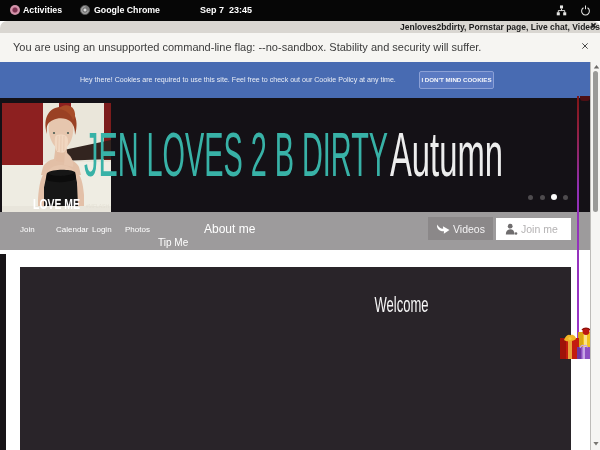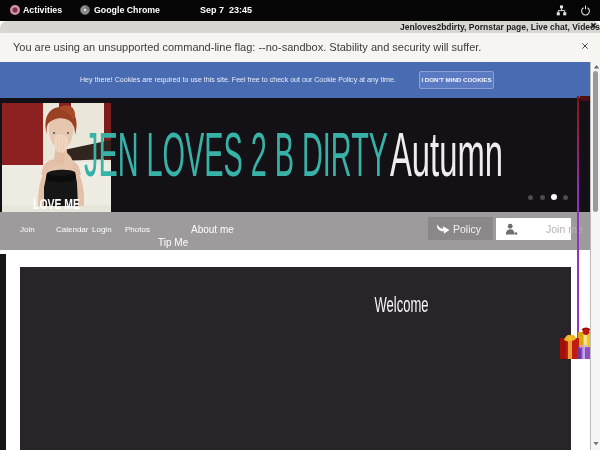--- a/index.html
+++ b/index.html
@@ -92,35 +92,35 @@
   <div class="abs" style="left:539.5px;top:194.5px;width:5px;height:5px;border-radius:50%;background:#4e4b4e;"></div>
   <div class="abs" style="left:551px;top:194px;width:6px;height:6px;border-radius:50%;background:#fbfbfb;"></div>
   <div class="abs" style="left:563px;top:194.5px;width:5px;height:5px;border-radius:50%;background:#4e4b4e;"></div>
 
   <div class="abs" style="left:0;top:211.5px;width:591px;height:38.5px;background:#9d9b9c;"></div>
   <div class="abs" style="left:20px;top:224px;height:11px;line-height:11px;color:#fff;font-size:8px;">Join</div>
   <div class="abs" style="left:56px;top:224px;height:11px;line-height:11px;color:#fff;font-size:8px;">Calendar</div>
   <div class="abs" style="left:92px;top:224px;height:11px;line-height:11px;color:#fff;font-size:8px;">Login</div>
   <div class="abs" style="left:125px;top:224px;height:11px;line-height:11px;color:#fff;font-size:8px;">Photos</div>
   <div class="abs" style="left:158px;top:237px;height:11px;line-height:11px;color:#fff;font-size:10px;">Tip Me</div>
-  <div class="abs" style="left:191px;top:224px;height:11px;line-height:11px;color:#fff;font-size:10px;">About me</div>
+  <div class="abs" style="left:204px;top:224px;height:11px;line-height:11px;color:#fff;font-size:12px;">About me</div>
 
   <div class="abs" style="left:428px;top:217px;width:65px;height:23px;background:#8b8889;"></div>
   <svg class="abs" style="left:437px;top:224px;" width="13" height="10" viewBox="0 0 13 10">
     <path d="M0.5 0.5 C1.3 2.9 3.3 4.6 6.2 4.8 L5.9 2.3 L12.5 5.9 L6.8 9.8 L7 7.2 C3.3 7.5 0.6 5.3 0 2.4 Z" fill="#fff"></path>
   </svg>
-  <div class="abs" style="left:453px;top:222px;height:14px;line-height:14px;color:#f4f3f4;font-size:10.5px;">Policy</div>
+  <div class="abs" style="left:453px;top:222px;height:14px;line-height:14px;color:#f4f3f4;font-size:10.5px;">Videos</div>
 
   <div class="abs" style="left:496px;top:218px;width:75px;height:22px;background:#fff;"></div>
   <svg class="abs" style="left:505px;top:223px;" width="13" height="13" viewBox="0 0 13 13">
     <circle cx="5.2" cy="3.2" r="2.4" fill="#6f6d6e"></circle>
     <path d="M0.8 11.5 C0.8 8 2.6 6.2 5.2 6.2 C7.8 6.2 9.6 8 9.6 11.5 Z" fill="#6f6d6e"></path>
     <circle cx="11" cy="10.5" r="1.3" fill="#6f6d6e"></circle>
   </svg>
-  <div class="abs" style="left:546px;top:222px;height:14px;line-height:14px;color:#b4b2b3;font-size:10.5px;">Join me</div>
+  <div class="abs" style="left:521px;top:222px;height:14px;line-height:14px;color:#b4b2b3;font-size:10.5px;">Join me</div>
 
   <div class="abs" style="left:0;top:250px;width:591px;height:200px;background:#ffffff;"></div>
   <div class="abs" style="left:0;top:254px;width:6px;height:196px;background:#171417;"></div>
   <div class="abs" style="left:20px;top:267px;width:551px;height:183px;background:#292429;"></div>
 
   <svg class="abs" style="left:300px;top:280px;" width="280" height="100" viewBox="0 0 280 100">
     <text x="74.5" y="32" font-family="Liberation Sans, sans-serif" font-size="22.2" fill="#f7f7f7" textLength="54" lengthAdjust="spacingAndGlyphs">Welcome</text>
   </svg>
 
   <div class="abs" style="left:577.2px;top:96px;width:2.2px;height:242px;background:linear-gradient(#7e1414, #93203f 14%, #9030b4 38%, #9a35c8);"></div>

